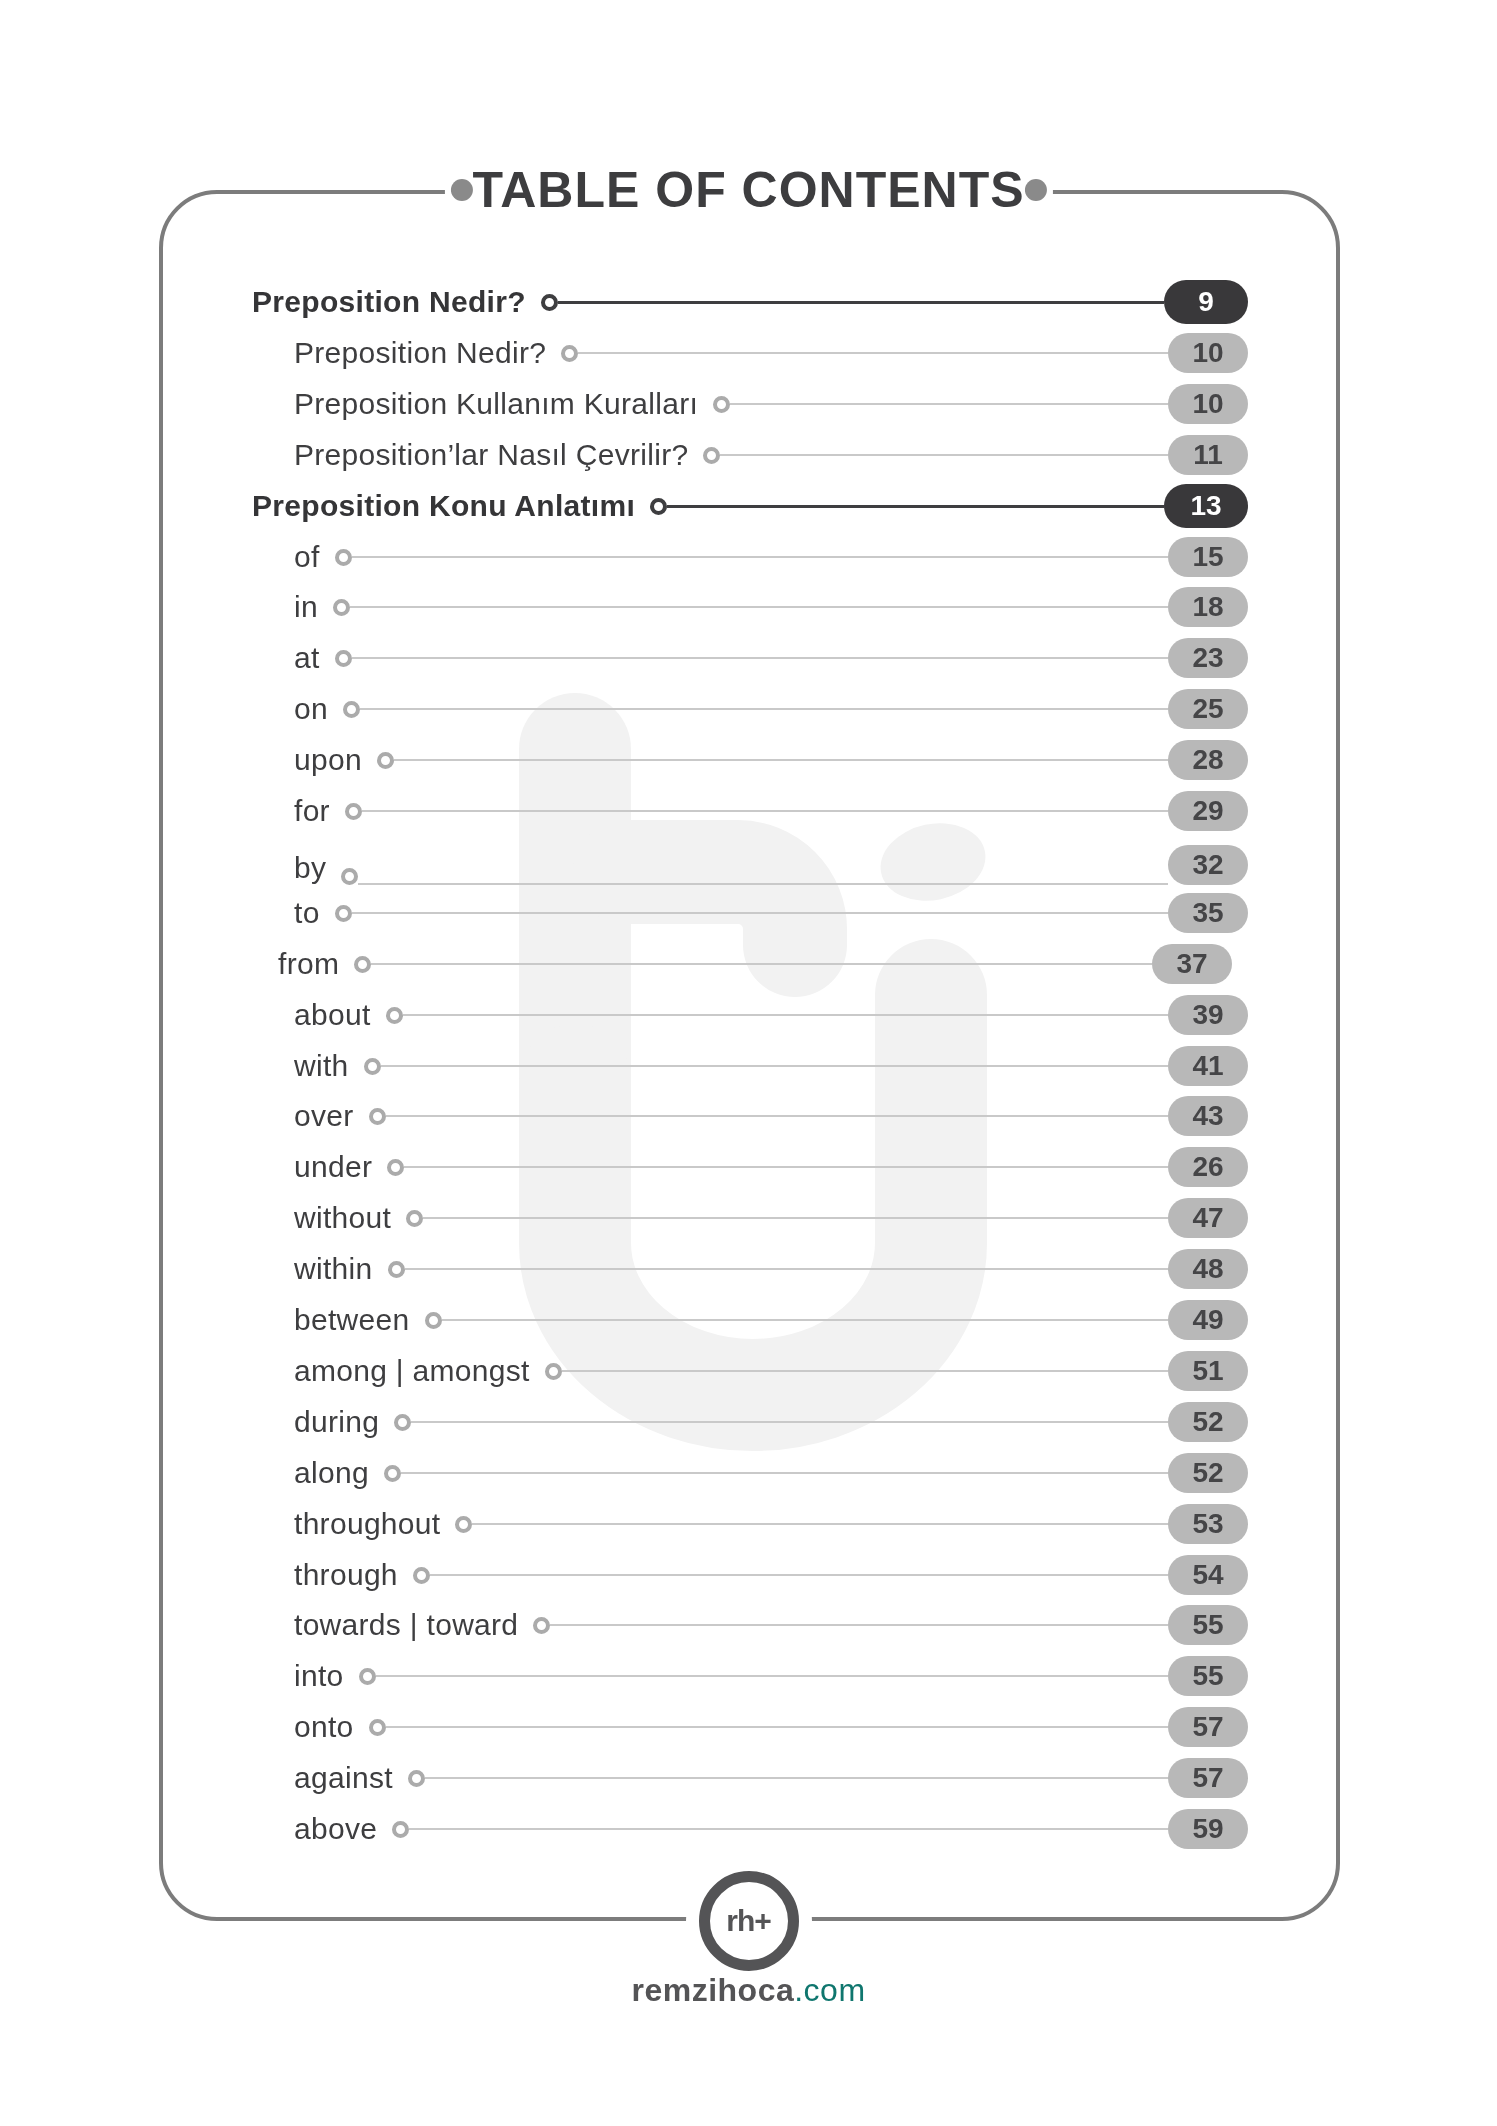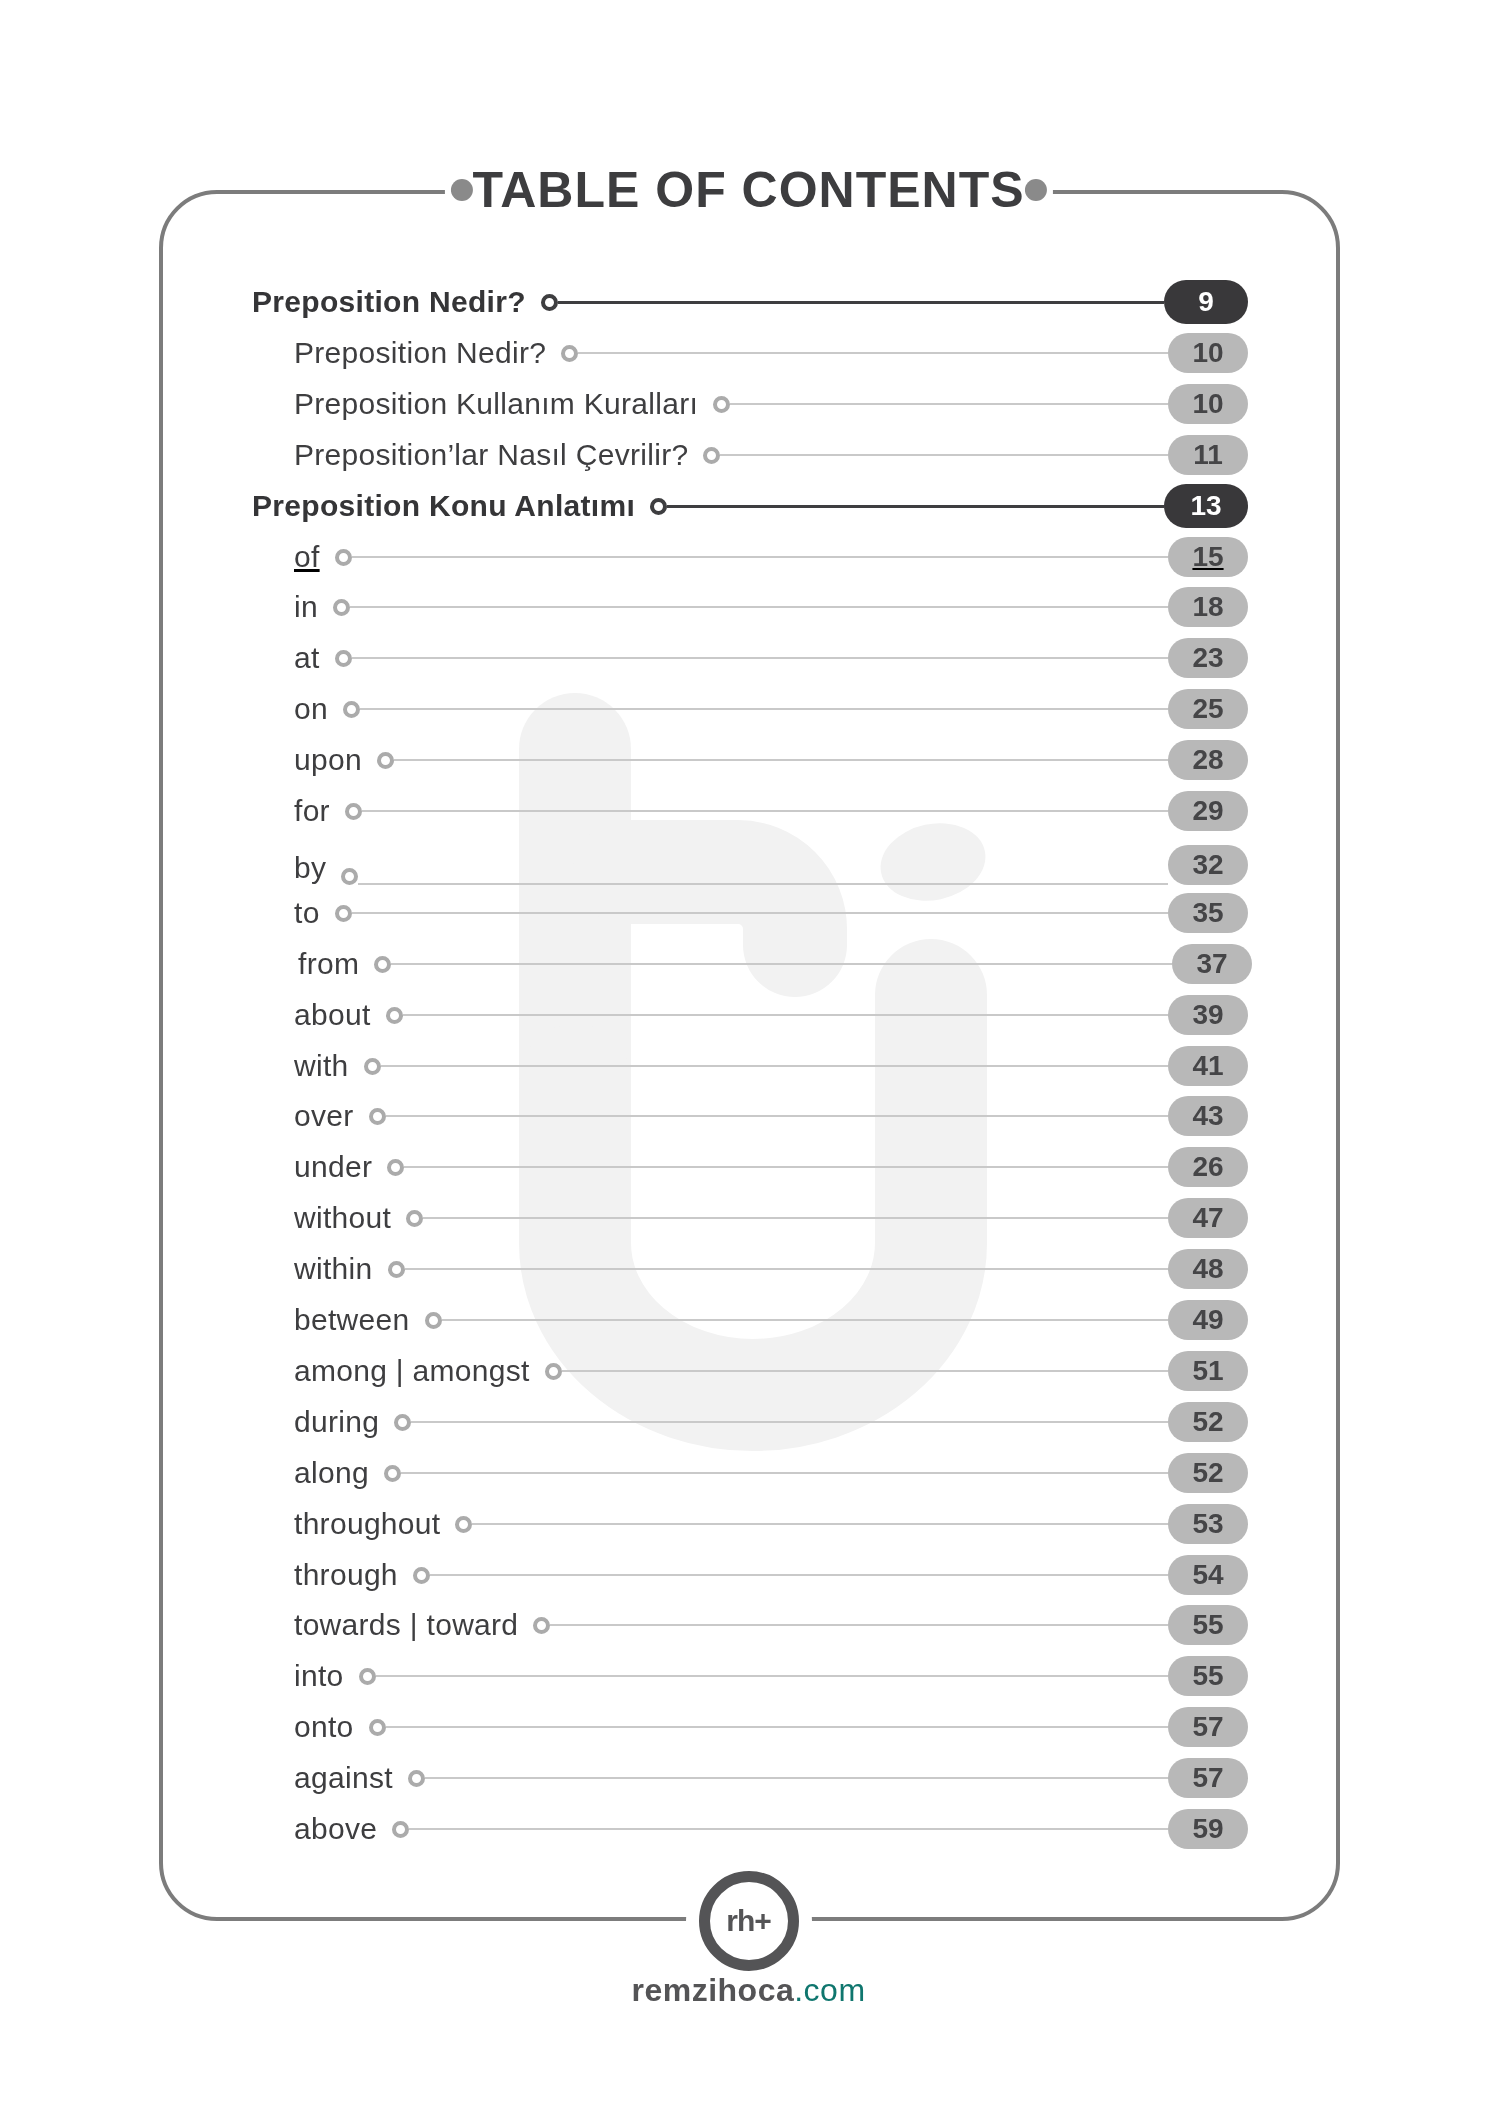--- a/index.html
+++ b/index.html
@@ -102,21 +102,21 @@
       <span class="toc-ring"></span>
       <span class="toc-line"></span>
       <span class="toc-pill">11</span>
     </div>
     <div class="toc-row section" style="left: 252px; width: 996px; top: 483px;">
       <span class="toc-label">Preposition Konu Anlatımı</span>
       <span class="toc-ring"></span>
       <span class="toc-line"></span>
       <span class="toc-pill">13</span>
     </div>
-    <div class="toc-row item" style="left: 294px; width: 954px; top: 534px; text-decoration: underline;">
+    <div class="toc-row item" style="left: 294px; width: 954px; top: 534px;">
       <span class="toc-label">of</span>
       <span class="toc-ring"></span>
       <span class="toc-line"></span>
       <span class="toc-pill">15</span>
     </div>
     <div class="toc-row item" style="left: 294px; width: 954px; top: 584px;">
       <span class="toc-label">in</span>
       <span class="toc-ring"></span>
       <span class="toc-line"></span>
       <span class="toc-pill">18</span>
@@ -150,21 +150,21 @@
       <span class="toc-ring"></span>
       <span class="toc-line"></span>
       <span class="toc-pill">32</span>
     </div>
     <div class="toc-row item" style="left: 294px; width: 954px; top: 890px;">
       <span class="toc-label">to</span>
       <span class="toc-ring"></span>
       <span class="toc-line"></span>
       <span class="toc-pill">35</span>
     </div>
-    <div class="toc-row item" style="left: 298px; width: 954px; top: 941px;">
+    <div class="toc-row item" style="left: 278px; width: 954px; top: 941px;">
       <span class="toc-label">from</span>
       <span class="toc-ring"></span>
       <span class="toc-line"></span>
       <span class="toc-pill">37</span>
     </div>
     <div class="toc-row item" style="left: 294px; width: 954px; top: 992px;">
       <span class="toc-label">about</span>
       <span class="toc-ring"></span>
       <span class="toc-line"></span>
       <span class="toc-pill">39</span>

